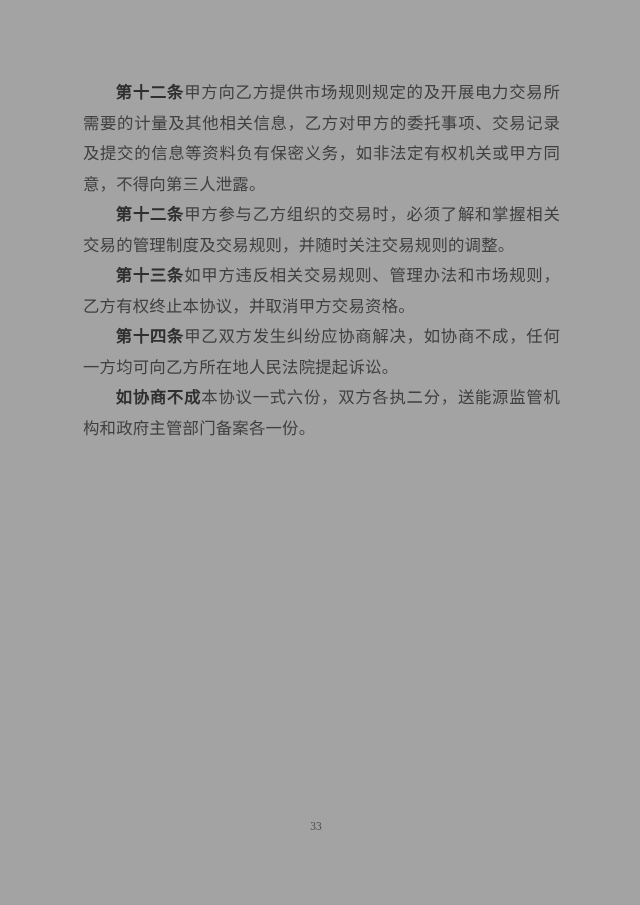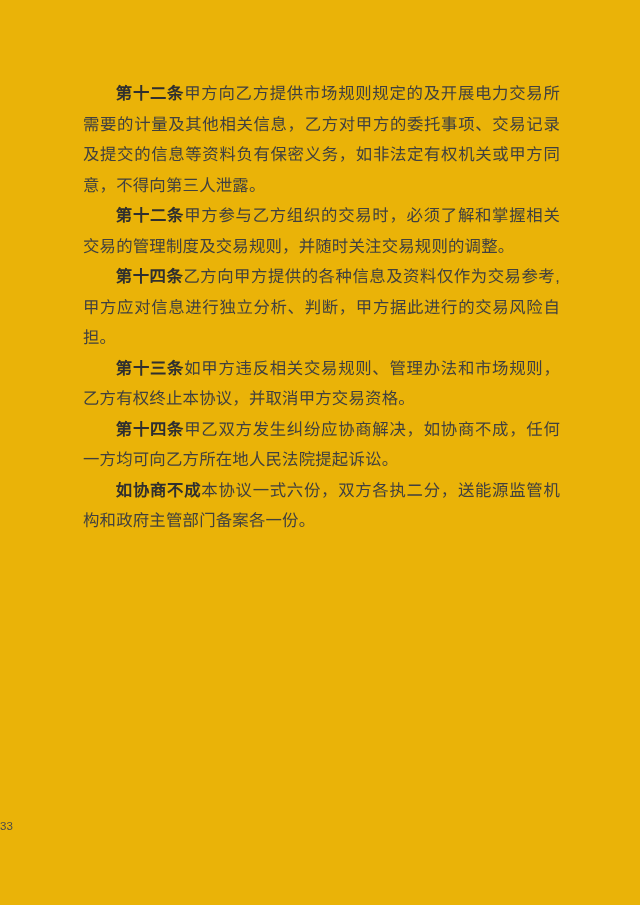--- a/index.html
+++ b/index.html
@@ -4,23 +4,23 @@
 <style>
   html, body {
     margin: 0;
     padding: 0;
     background: #ffffff;
   }
   .page {
     position: relative;
     width: 640px;
     height: 905px;
-    background: #eab308;
+    background: #a3a3a3;
     overflow: hidden;
-    font-family: Liberation Sans, sans-serif;
+    font-family: Liberation Serif, serif;
     color: #404040;
   }
   .contract-body {
     position: absolute;
     left: 83px;
     top: 78px;
     width: 477px;
     font-size: 16.4px;
     line-height: 30.5px;
     text-align: justify;
@@ -33,30 +33,30 @@
   }
   .clause-label {
     font-weight: bold;
     color: #2f2f2f;
   }
   .page-number {
     position: absolute;
     left: 0;
     right: 8px;
     top: 820px;
+    text-align: center;
     font-size: 11.5px;
     color: #4a4a4a;
   }
 </style>
 </head>
 <body>
 
 <div class="page">
   <div class="contract-body">
       <p class="clause"><span class="clause-label">第十二条</span><span>甲方向乙方提供市场规则规定的及开展电力交易所需要的计量及其他相关信息，乙方对甲方的委托事项、交易记录及提交的信息等资料负有保密义务，如非法定有权机关或甲方同意，不得向第三人泄露。</span></p>
       <p class="clause"><span class="clause-label">第十二条</span><span>甲方参与乙方组织的交易时，必须了解和掌握相关交易的管理制度及交易规则，并随时关注交易规则的调整。</span></p>
-      <p class="clause"><span class="clause-label">第十四条</span><span>乙方向甲方提供的各种信息及资料仅作为交易参考,甲方应对信息进行独立分析、判断，甲方据此进行的交易风险自担。</span></p>
       <p class="clause"><span class="clause-label">第十三条</span><span>如甲方违反相关交易规则、管理办法和市场规则，乙方有权终止本协议，并取消甲方交易资格。</span></p>
       <p class="clause"><span class="clause-label">第十四条</span><span>甲乙双方发生纠纷应协商解决，如协商不成，任何一方均可向乙方所在地人民法院提起诉讼。</span></p>
       <p class="clause"><span class="clause-label">如协商不成</span><span>本协议一式六份，双方各执二分，送能源监管机构和政府主管部门备案各一份。</span></p>
     </div>
   <div class="page-number">33</div>
 </div>
 
 </body></html>

